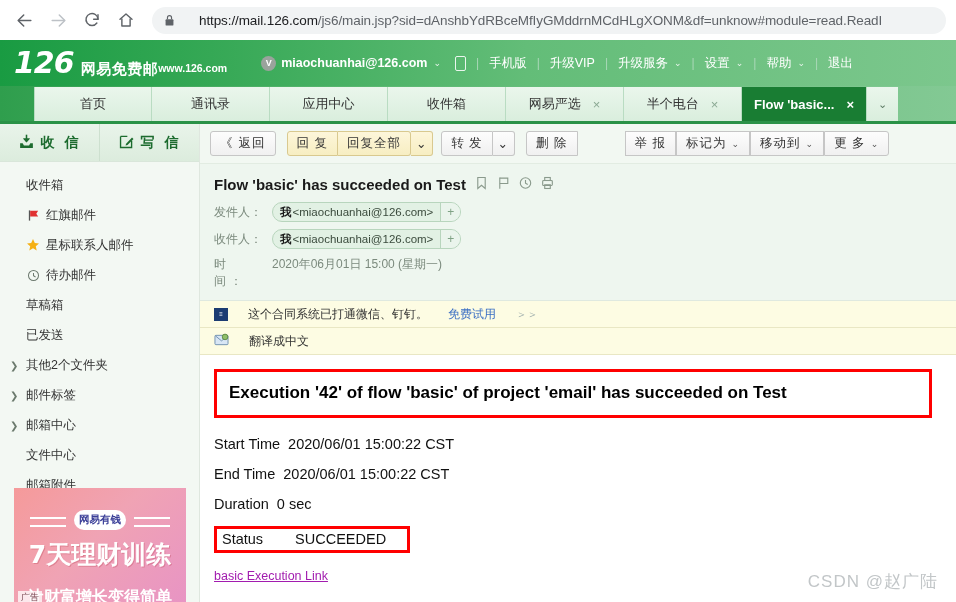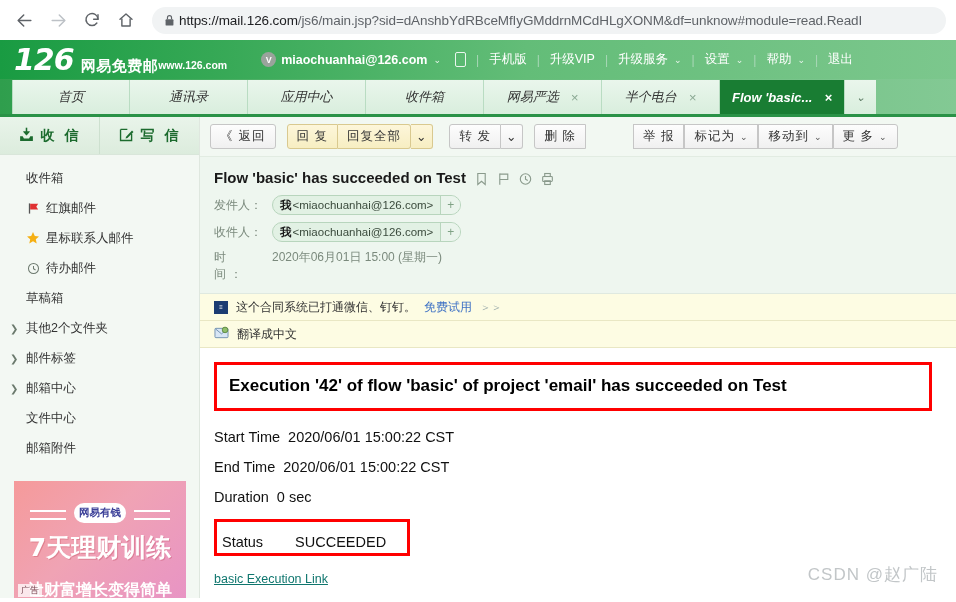--- a/index.html
+++ b/index.html
@@ -29,36 +29,36 @@
   }
   .nav-btn.disabled { color: #bdc1c6; }
   .omnibox {
     flex: 1 1 auto;
     height: 27px;
     background: #f1f3f4;
     border-radius: 14px;
     display: flex;
     align-items: center;
     padding: 0 12px;
-    gap: 4px;
+    gap: 24px;
     margin-left: 6px;
     overflow: hidden;
   }
   .lock-ico { flex: 0 0 auto; display:flex; align-items:center; }
   .url-text {
     font-size: 13.5px;
     color: #5f6368;
     white-space: nowrap;
     letter-spacing: -0.1px;
   }
   .url-text .host { color: #202124; }
 
   
   .mail-header {
-    height: 39px;
+    height: 46px;
     background: linear-gradient(to right, #199b42 0%, #35a855 22%, #63bd78 55%, #7cc78d 100%);
     display: flex;
     align-items: center;
     padding-left: 14px;
     position: relative;
   }
   .logo-block { display: flex; align-items: flex-end; gap: 7px; }
   .logo-126 {
     color: #ffffff;
     font-size: 30px;
@@ -100,24 +100,23 @@
   }
   .hsep { color: #a9d8b7; margin: 0 10px; font-size: 12px; }
   .hlink { color: #ffffff; font-size: 12.5px; white-space: nowrap; }
 
   
   .tabstrip {
     height: 38px;
     background: linear-gradient(to right, #2f9e4d 0%, #5cb972 40%, #83c994 100%);
     display: flex;
     align-items: flex-end;
-    padding-left: 12px;
+    padding-left: 34px;
     border-bottom: 3px solid #2a9247;
     position: relative;
-    font-style: italic;
   }
   .tab {
     height: 34px;
     min-width: 118px;
     background: linear-gradient(to bottom, #eaf6ec, #d9eedd);
     display: flex; align-items: center; justify-content: center;
     font-size: 13px;
     color: #333;
     border-right: 1px solid #b9dcc2;
     padding: 0 12px;
@@ -254,21 +253,21 @@
   .btn-group .tb-btn:not(:first-child) { border-left: none; border-radius: 0 3px 3px 0; }
   .btn-group .tb-btn:first-child { border-radius: 3px 0 0 3px; }
   .btn-group .tb-btn:only-child { border-radius: 3px; }
   .mini-caret { font-size: 9px; color: #555; }
 
   .mail-head {
     background: #eef6ef;
     padding: 12px 0 10px 14px;
     border-bottom: 1px solid #dfe9e0;
   }
-  .subject-row { display: flex; align-items: flex-end; gap: 9px; margin-bottom: 9px; }
+  .subject-row { display: flex; align-items: flex-start; gap: 9px; margin-bottom: 9px; }
   .subject {
     font-size: 15px; font-weight: bold; color: #1a1a1a;
   }
   .sub-ico { color: #8a9a8c; display: inline-flex; }
   .addr-row {
     display: flex; align-items: center;
     font-size: 12px; color: #7b8a7d;
     margin-bottom: 7px;
   }
   .addr-label { width: 58px; color: #7b8a7d; }
@@ -295,21 +294,21 @@
   }
   .date-row { font-size: 12px; color: #7b8a7d; display: flex; }
   .date-row .addr-label { letter-spacing: 4px; }
 
   .notice {
     background: #fdfce3;
     border-bottom: 1px solid #e9e7c4;
     height: 27px;
     display: flex; align-items: center;
     padding-left: 14px;
-    gap: 8px;
+    gap: 20px;
     font-size: 12px; color: #333;
   }
   .notice-ico-blue {
     width: 14px; height: 13px;
     background: #1c3c72;
     display: flex; align-items: center; justify-content: center;
     color: #fff; font-size: 6px;
     flex: 0 0 auto;
   }
   .notice a { color: #3b6fc4; text-decoration: none; }
@@ -331,28 +330,28 @@
     display: flex;
     font-size: 14.5px; color: #111111;
     margin-bottom: 14px;
     align-items: center;
   }
   .kv-key { min-width: 0; }
   .kv-val { margin-left: 8px; }
   .kv-row.boxed {
     border: 3px solid #ff0000;
     display: inline-flex;
-    padding: 12px 10px 3px 5px;
+    padding: 2px 10px 3px 5px;
     margin-bottom: 10px;
     width: 196px;
   }
   .kv-row.boxed .kv-val { margin-left: 32px; }
   .exec-link {
     font-size: 12.5px;
-    color: #0f766e;
+    color: #a21caf;
     text-decoration: underline;
     display: inline-block;
     margin-top: 6px;
   }
 
   .watermark {
     position: absolute;
     right: 18px; bottom: 12px;
     font-size: 17px;
     color: #c2c6c8;
@@ -511,20 +510,23 @@
               <circle cx="7" cy="7" r="5.4"></circle>
               <path d="M7 4.2 V7.2 L9.2 8.6"></path>
             </svg>
         </span>
         <span>待办邮件</span>
       </div>
       <div class="sb-item">
         <span>草稿箱</span>
       </div>
       <div class="sb-item">
+        <span>已发送</span>
+      </div>
+      <div class="sb-item">
         <span class="chev">❯</span>
         <span>其他2个文件夹</span>
       </div>
       <div class="sb-item">
         <span class="chev">❯</span>
         <span>邮件标签</span>
       </div>
       <div class="sb-item">
         <span class="chev">❯</span>
         <span>邮箱中心</span>
@@ -552,21 +554,21 @@
         <div class="tb-btn">
           <span>《</span>
           <span>返回</span>
         </div>
       </div>
 
       <div class="btn-group">
         <div class="tb-btn yellow">回 复</div>
         <div class="tb-btn yellow">回复全部</div>
         <div class="tb-btn yellow arrow-only">⌄</div>
-        <div class="tb-btn" style="border-left:1px solid #c6c6c6;border-radius:3px 0 0 3px;margin-left:16px;">转 发</div>
+        <div class="tb-btn" style="border-left:1px solid #c6c6c6;border-radius:3px 0 0 3px;margin-left:8px;font-family:Liberation Serif, serif;">转 发</div>
         <div class="tb-btn arrow-only">⌄</div>
       </div>
 
       <div class="btn-group">
         <div class="tb-btn">删 除</div>
         <div class="tb-btn" style="border-left:1px solid #c6c6c6;border-radius:0;margin-left:47px;">举 报</div>
         <div class="tb-btn" style="border-left:1px solid #c6c6c6;border-radius:0;">
           <span>标记为</span>
           <span class="mini-caret">⌄</span>
         </div>

